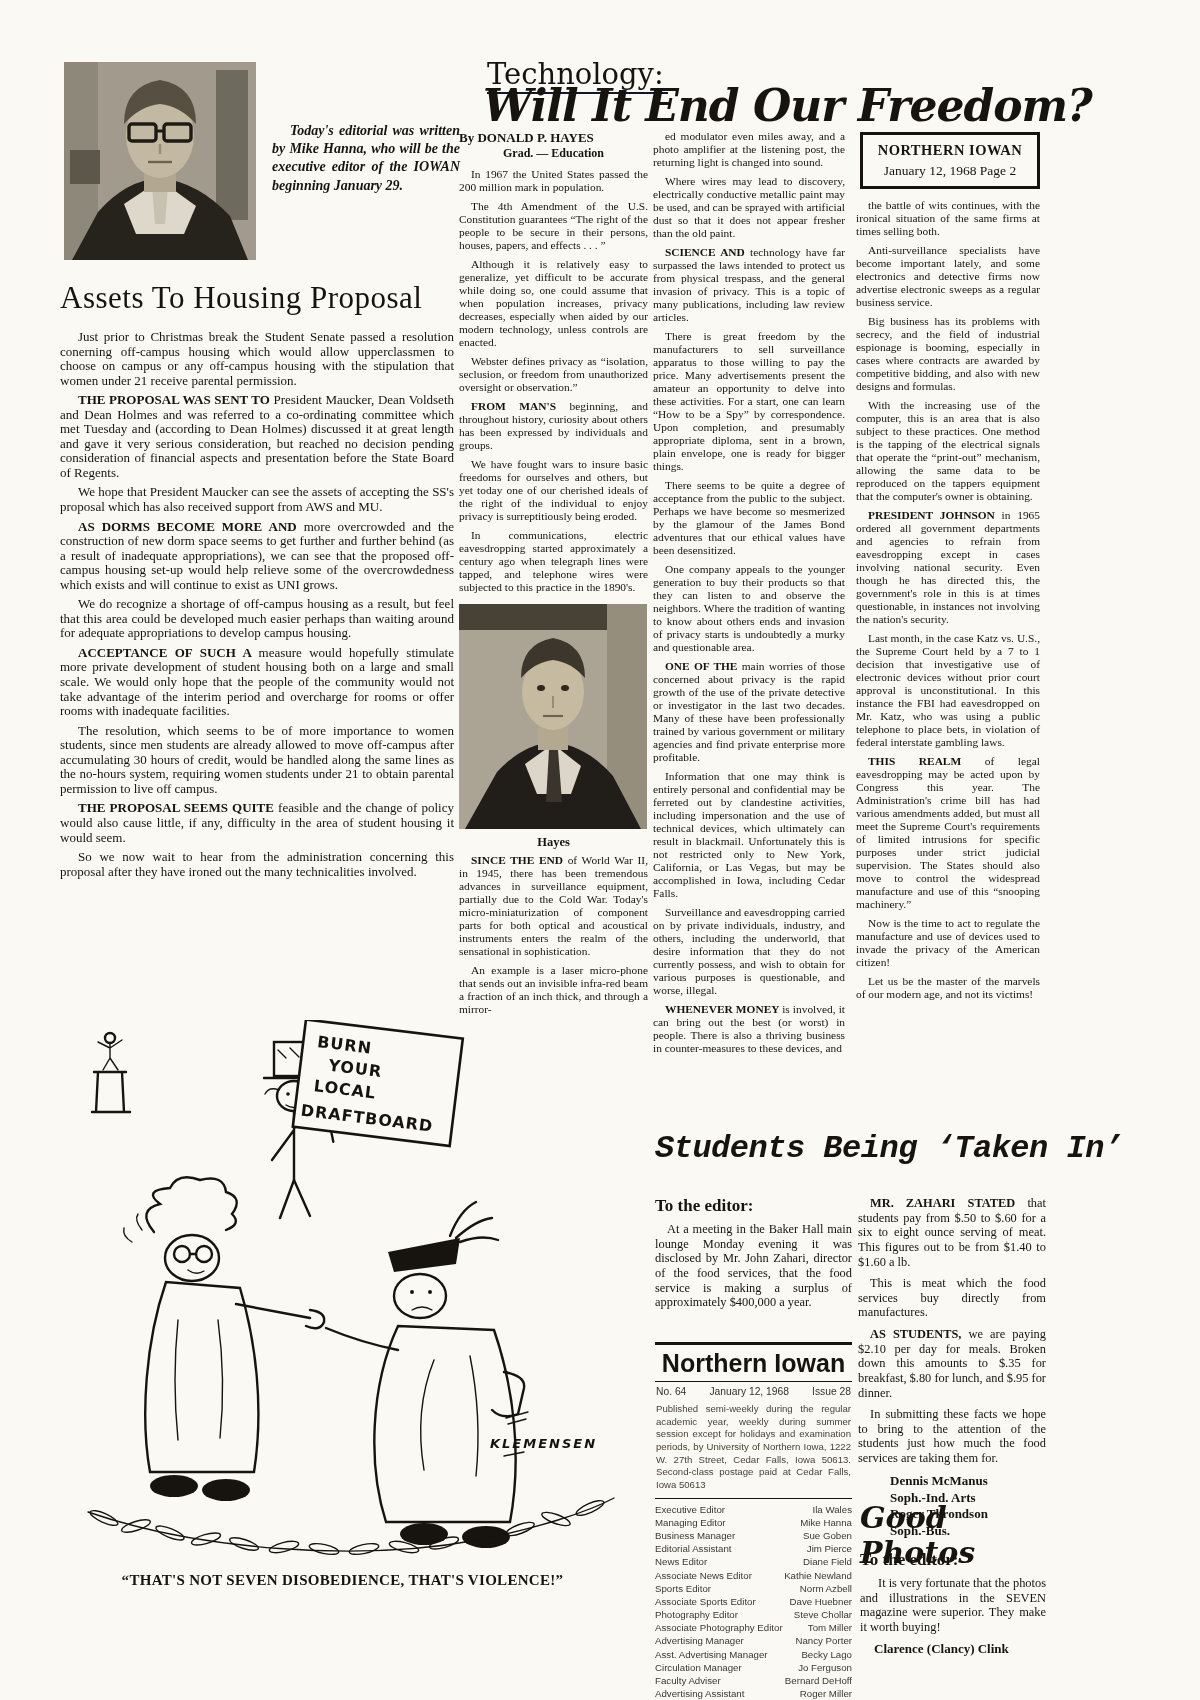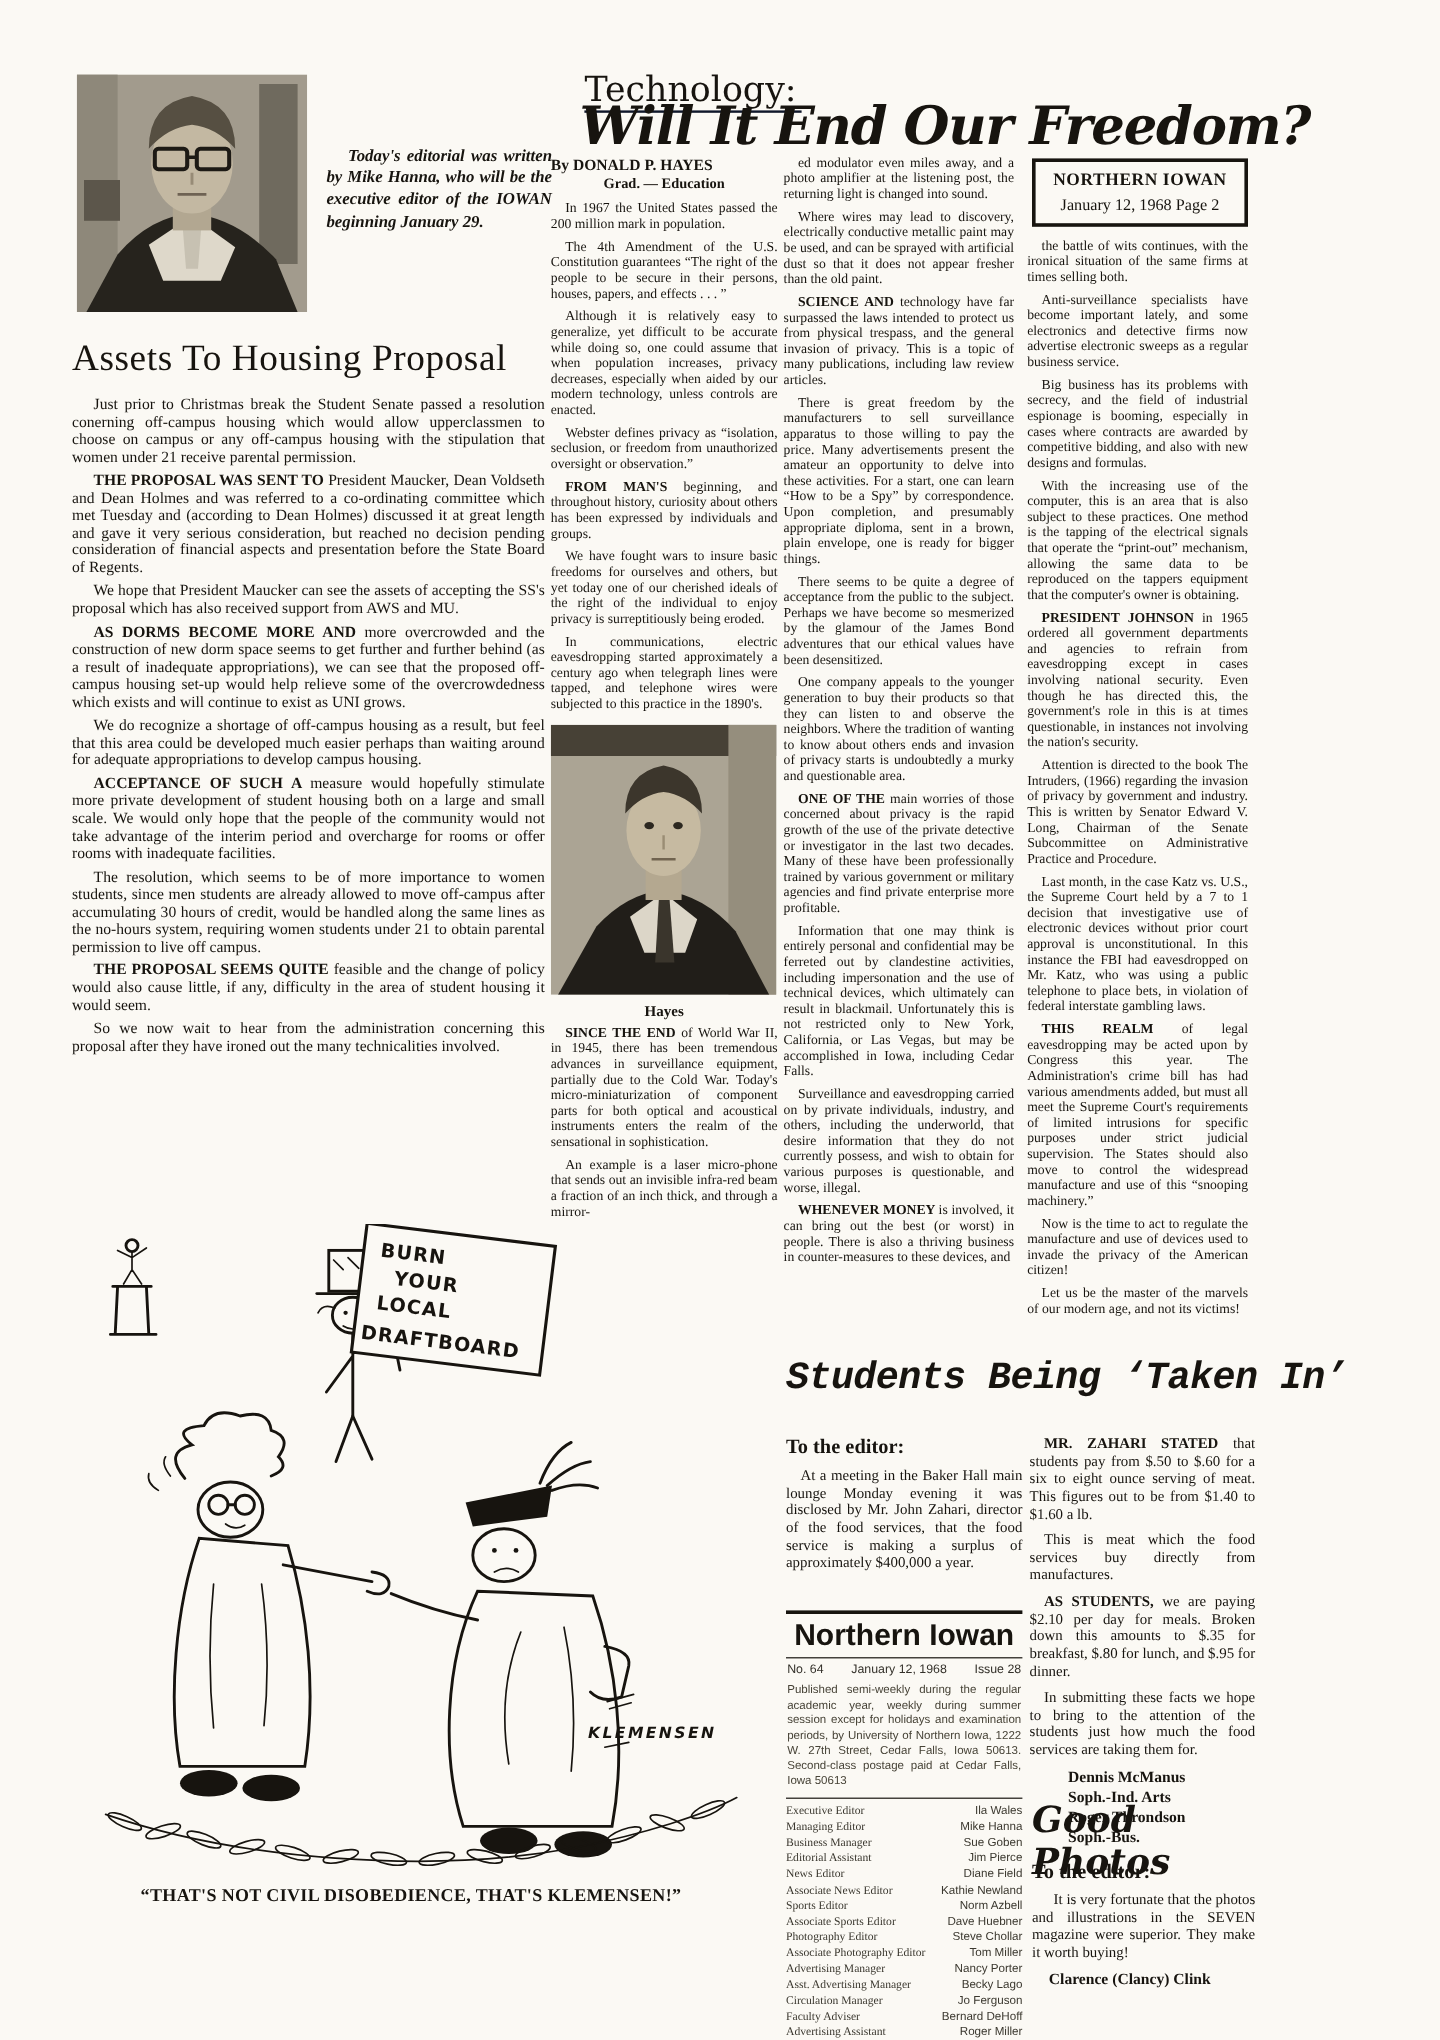--- a/index.html
+++ b/index.html
@@ -94,21 +94,21 @@
   .mast-rule-thick { border-top:3px solid #17140f; }
   .mast-rule { border-top:1.5px solid #17140f; }
   .mast-title {
     text-align:center; font-weight:700; font-size:25px; letter-spacing:0;
     padding:4px 0 3px 0; color:#17140f;
   }
   .issue-line { display:flex; justify-content:space-between; font-size:10.3px; color:#34312a; padding:4px 1px; }
   .publish-info { font-size:9.6px; line-height:1.32; color:#474337; text-align:justify; padding:2px 1px 6px 1px; }
   .staff-list { padding-top:4px; }
   .staff-row { display:flex; justify-content:space-between; font-size:9.7px; line-height:1.36; color:#3b382f; }
-  .staff-role { white-space:nowrap;font-family:Liberation Serif, serif; }
+  .staff-role { white-space:nowrap; }
   .staff-name { white-space:nowrap; }
   
   .gp-headline {
     position:absolute; left:860px; top:1500px; width:190px;
     font-family:"DejaVu Serif", serif; font-style:italic; font-weight:600; font-size:30px;
   }
   .gp-body { position:absolute; left:860px; top:1550px; width:186px; }
   .gp-body .para { font-size:12.4px; line-height:1.18; margin-bottom:6px; }
   .gp-sig { font-weight:700; font-size:13px; padding-left:14px; }
 </style>
@@ -207,21 +207,20 @@
     <div class="ni-box">
       <div class="ni-box-line1">NORTHERN IOWAN</div>
       <div class="ni-box-line2">January 12, 1968  Page 2</div>
     </div>
     <div>
         <p class="para">the battle of wits continues, with the ironical situation of the same firms at times selling both.</p>
         <p class="para">Anti-surveillance specialists have become important lately, and some electronics and detective firms now advertise electronic sweeps as a regular business service.</p>
         <p class="para">Big business has its problems with secrecy, and the field of industrial espionage is booming, especially in cases where contracts are awarded by competitive bidding, and also with new designs and formulas.</p>
         <p class="para">With the increasing use of the computer, this is an area that is also subject to these practices. One method is the tapping of the electrical signals that operate the “print-out” mechanism, allowing the same data to be reproduced on the tappers equipment that the computer's owner is obtaining.</p>
         <p class="para"><b class="lead">PRESIDENT JOHNSON </b>in 1965 ordered all government departments and agencies to refrain from eavesdropping except in cases involving national security. Even though he has directed this, the government's role in this is at times questionable, in instances not involving the nation's security.</p>
-        <p class="para">Attention is directed to the book The Intruders, (1966) regarding the invasion of privacy by government and industry. This is written by Senator Edward V. Long, Chairman of the Senate Subcommittee on Administrative Practice and Procedure.</p>
         <p class="para">Last month, in the case Katz vs. U.S., the Supreme Court held by a 7 to 1 decision that investigative use of electronic devices without prior court approval is unconstitutional. In this instance the FBI had eavesdropped on Mr. Katz, who was using a public telephone to place bets, in violation of federal interstate gambling laws.</p>
         <p class="para"><b class="lead">THIS REALM </b>of legal eavesdropping may be acted upon by Congress this year. The Administration's crime bill has had various amendments added, but must all meet the Supreme Court's requirements of limited intrusions for specific purposes under strict judicial supervision. The States should also move to control the widespread manufacture and use of this “snooping machinery.”</p>
         <p class="para">Now is the time to act to regulate the manufacture and use of devices used to invade the privacy of the American citizen!</p>
         <p class="para">Let us be the master of the marvels of our modern age, and not its victims!</p>
       </div>
   </div>
 
   <div class="cartoon">
     <svg viewBox="0 0 585 545">
 
@@ -298,21 +297,21 @@
         <ellipse rx="15" ry="4.5" transform="translate(462,509) rotate(-20)"></ellipse>
         <ellipse rx="15" ry="4.5" transform="translate(498,499) rotate(20)"></ellipse>
         <ellipse rx="15" ry="4.5" transform="translate(532,488) rotate(-24)"></ellipse>
       </g>
 
       <path d="M448,398 l22,-6 m-20,12 l18,-5" class="sketch-thin"></path>
       <text x="432" y="428" class="cartoon-sig">KLEMENSEN</text>
       <path d="M446,436 l20,-4" class="sketch-thin"></path>
     </svg>
   </div>
-  <div class="cartoon-caption">“THAT'S NOT CIVIL DISOBEDIENCE, THAT'S KLEMENSEN!”</div>
+  <div class="cartoon-caption">“THAT'S NOT SEVEN DISOBEDIENCE, THAT'S VIOLENCE!”</div>
 
   <h2 class="students-headline">Students Being ‘Taken In’</h2>
 
   <div class="letter-col letter-col1">
     <div class="salutation">To the editor:</div>
     <div>
         <p class="para">At a meeting in the Baker Hall main lounge Monday evening it was disclosed by Mr. John Zahari, director of the food services, that the food service is making a surplus of approximately $400,000 a year.</p>
       </div>
   </div>
 

